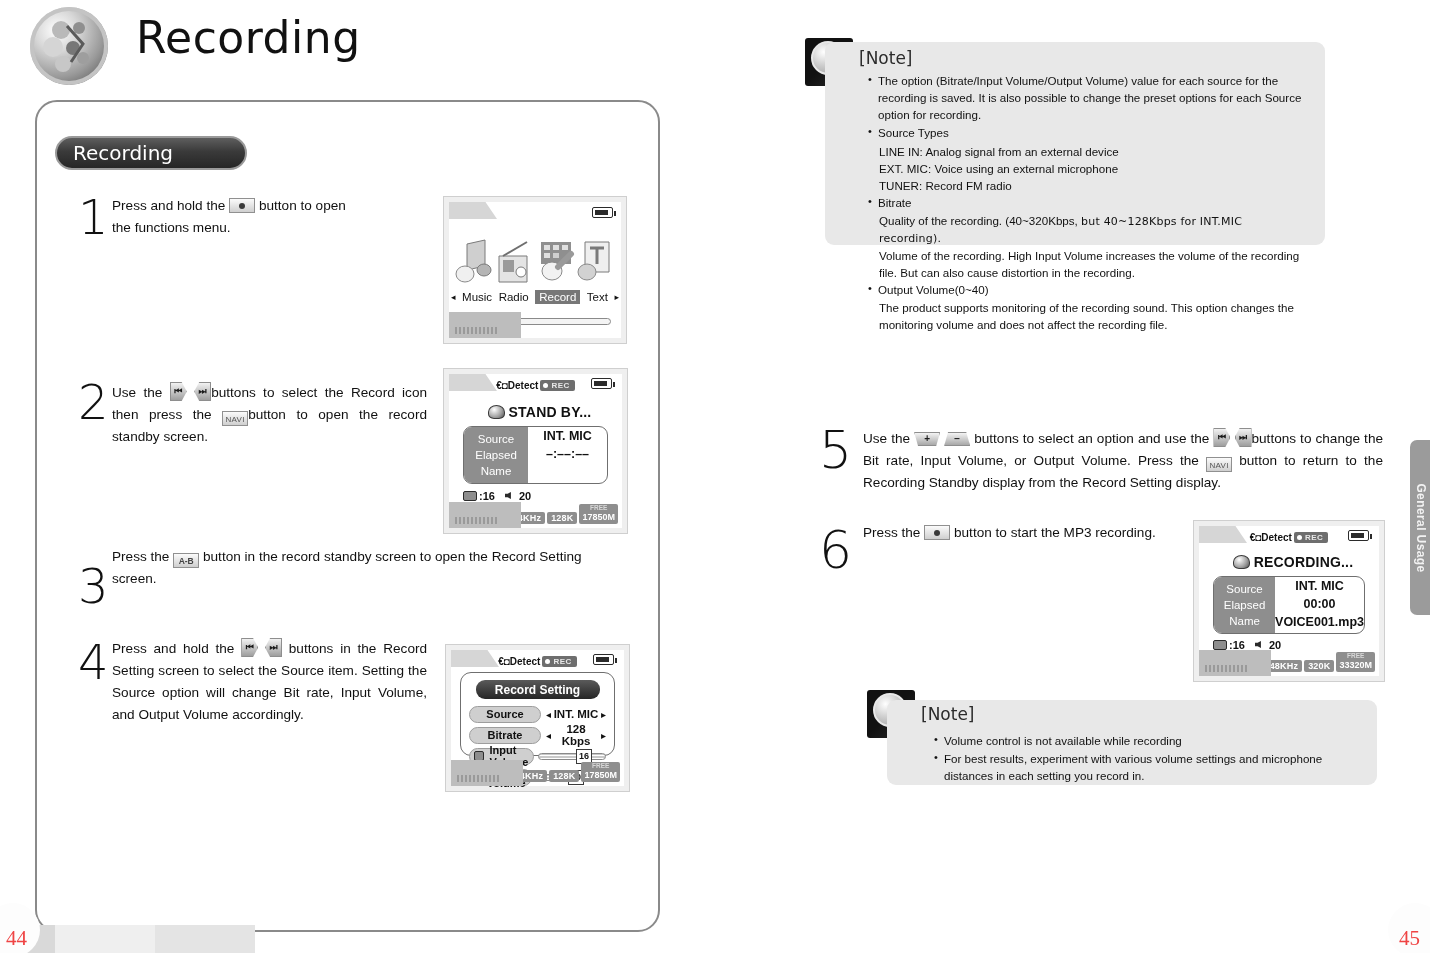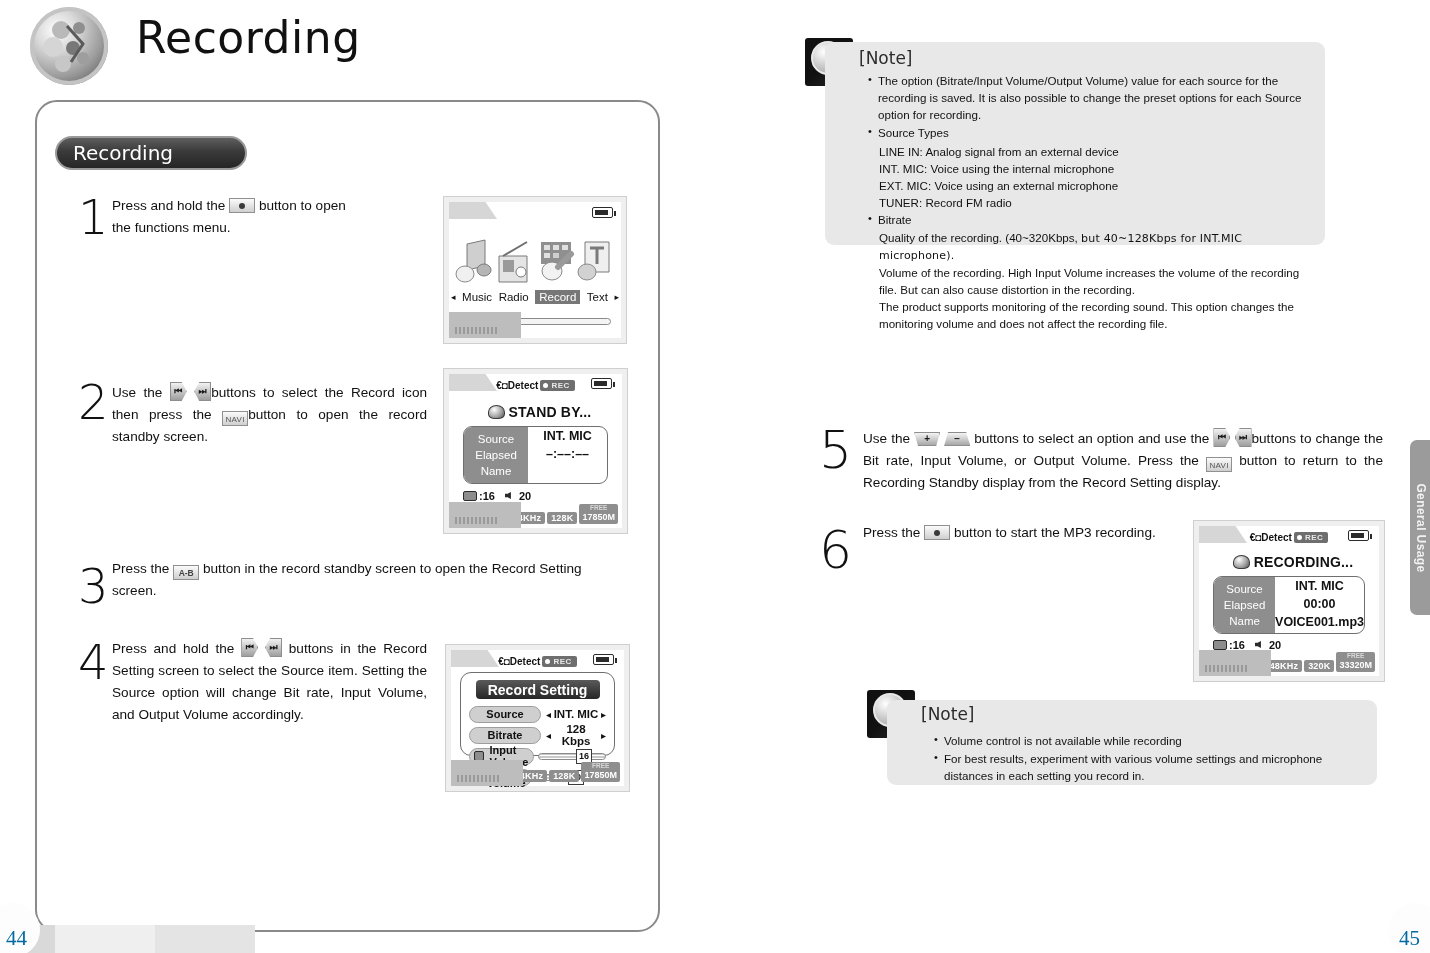--- a/index.html
+++ b/index.html
@@ -21,21 +21,21 @@
 
   
   .bottom-band { position:absolute; bottom:0; height:28px; background:#e2e2e2; }
   .band-a { left:25px;  width:155px; background:#d9d9d9; }
   .band-b { left:55px;  width:100px; background:#efefef; }
   .band-c { left:155px; width:100px; background:#e4e4e4; }
 
   .page-num {
     position:absolute; bottom:2px;
     font-family:"Liberation Serif", serif;
-    font-size:21px; color:#0369a1;
+    font-size:21px; color:#ef4444;
   }
   .page-num.left  { left:6px; }
   .page-num.right { right:10px; }
   .page-num-disc {
     position:absolute; bottom:-4px; width:54px; height:54px;
     border-radius:50%; background:#fdfdfd;
   }
   .pnd-left { left:-14px; }
   .pnd-right{ right:-12px; }
 
@@ -246,23 +246,23 @@
   .fchip-free .lbl { font-size:6.5px; color:#d9d9d9; line-height:8px; font-weight:bold; }
   .fchip-free .val { font-size:9px; color:#fff; line-height:11px; font-weight:bold; padding:0 3px 1px; }
 
   
   .rs-panel {
     position:absolute; left:9px; right:9px; top:22px; bottom:30px;
     border:1.6px solid #6f6f6f; border-radius:11px; background:#fff;
   }
   .rs-title {
     position:absolute; left:50%; transform:translateX(-50%); top:7px;
-    width:124px; height:19px; border-radius:4px;
+    width:124px; height:19px; border-radius:9px;
     background:linear-gradient(180deg,#5a5a5a,#262626);
-    color:#fff; font-size:14px; font-weight:bold;
+    color:#fff; font-size:12px; font-weight:bold;
     display:flex; align-items:center; justify-content:center;
   }
   .rs-row { position:absolute; left:8px; right:8px; height:18px; display:flex; align-items:center; }
   .rs-pill {
     width:72px; height:17px; border-radius:9px;
     background:#cfcfcf; border:1px solid #9d9d9d;
     font-size:11px; color:#111; display:flex; align-items:center; justify-content:center; font-weight:bold;
   }
   .rs-pill-wide {
     flex:1; height:17px; border-radius:9px;
@@ -477,21 +477,21 @@
           <span class="fchip-free">
             <span class="lbl">FREE</span>
             <span class="val">17850M</span>
           </span>
         </div>
         <div class="lcd-notch-bl"></div>
       </div>
     </div>
 
     <div class="step-num" style="left:78px; top:562px;">3</div>
-    <div class="step-body" style="left:112px; top:558px; width:530px;">
+    <div class="step-body" style="left:112px; top:546px; width:530px;">
       <span>Press the</span>
       <span class="key key-ab">A-B</span>
       <span>button in the record standby screen to open the Record Setting</span><br>
       <span>screen.</span>
     </div>
 
     <div class="step-num" style="left:78px; top:638px;">4</div>
     <div class="step-body" style="left:112px; top:638px; width:315px;">
       <span>Press and hold the</span>
       <span class="key-arrow right"><span class="shape"></span><span class="gl">⏮</span></span>
@@ -585,30 +585,30 @@
         <div class="lens"></div>
           <div class="handle"></div>
       </div>
       <div class="note-box" style="left:20px; top:4px; width:500px; height:203px;"></div>
       <div class="note-label" style="left:54px; top:10px;">[Note]</div>
 
       <div class="note-list" style="left:62px; top:34px; width:450px;">
         <div class="note-item">The option (Bitrate/Input Volume/Output Volume) value for each source for the recording is saved. It is also possible to change the preset options for each Source option for recording.</div>
         <div class="note-item">Source Types</div>
         <div class="note-sub">LINE IN: Analog signal from an external device</div>
-        <div class="note-sub">INT. MIC: Voice using the internal microphone</div>
         <div class="note-sub">EXT. MIC: Voice using an external microphone</div>
         <div class="note-sub">TUNER: Record FM radio</div>
         <div class="note-item">Bitrate</div>
         <div class="note-sub">
           <span>Quality of the recording. (40~320Kbps,</span>
           <span class="note-hand">but 40~128Kbps for INT.MIC</span>
         </div>
-        <div class="note-sub note-hand">microphone).</div>
+        <div class="note-sub note-hand">recording).</div>
         <div class="note-sub">Volume of the recording. High Input Volume increases the volume of the recording file. But can also cause distortion in the recording.</div>
+        <div class="note-item">Output Volume(0~40)</div>
         <div class="note-sub">The product supports monitoring of the recording sound. This option changes the monitoring volume and does not affect the recording file.</div>
       </div>
     </div>
 
     <div class="step-num" style="left:104px; top:424px; font-size:52px;">5</div>
     <div class="step-body" style="left:148px; top:428px; width:520px;">
       <span>Use  the</span>
       <span class="key-vol down"><span class="shape"></span><span class="gl">+</span></span>
       <span class="key-vol up"><span class="shape"></span><span class="gl">−</span></span>
       <span>buttons  to  select  an  option  and  use  the</span>

